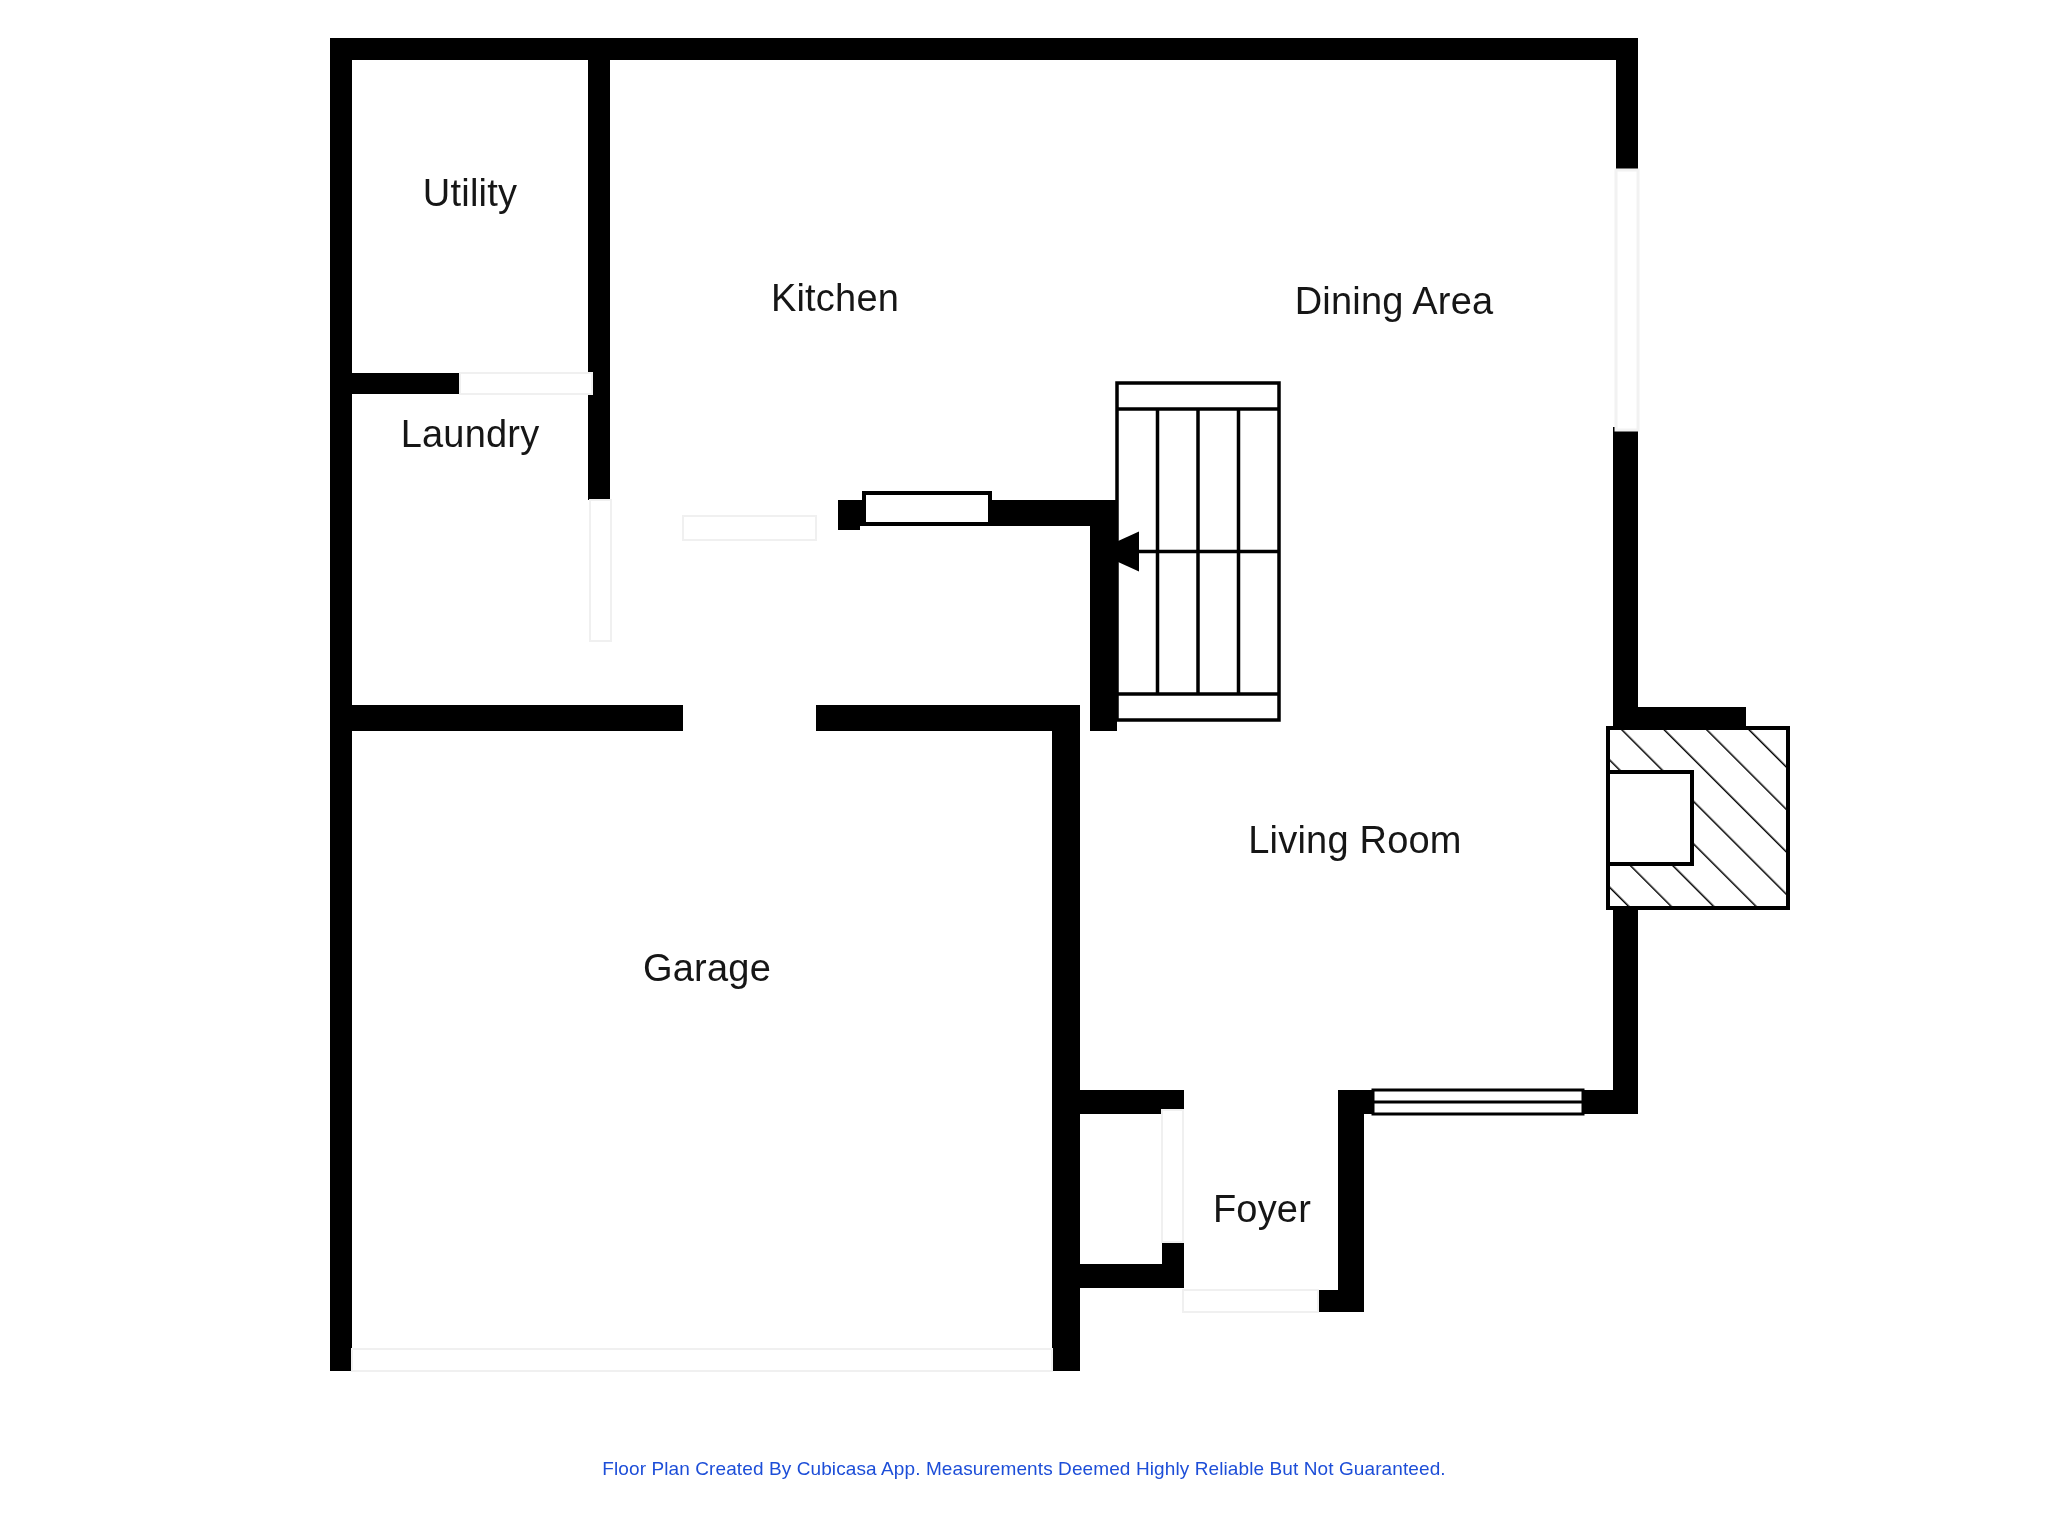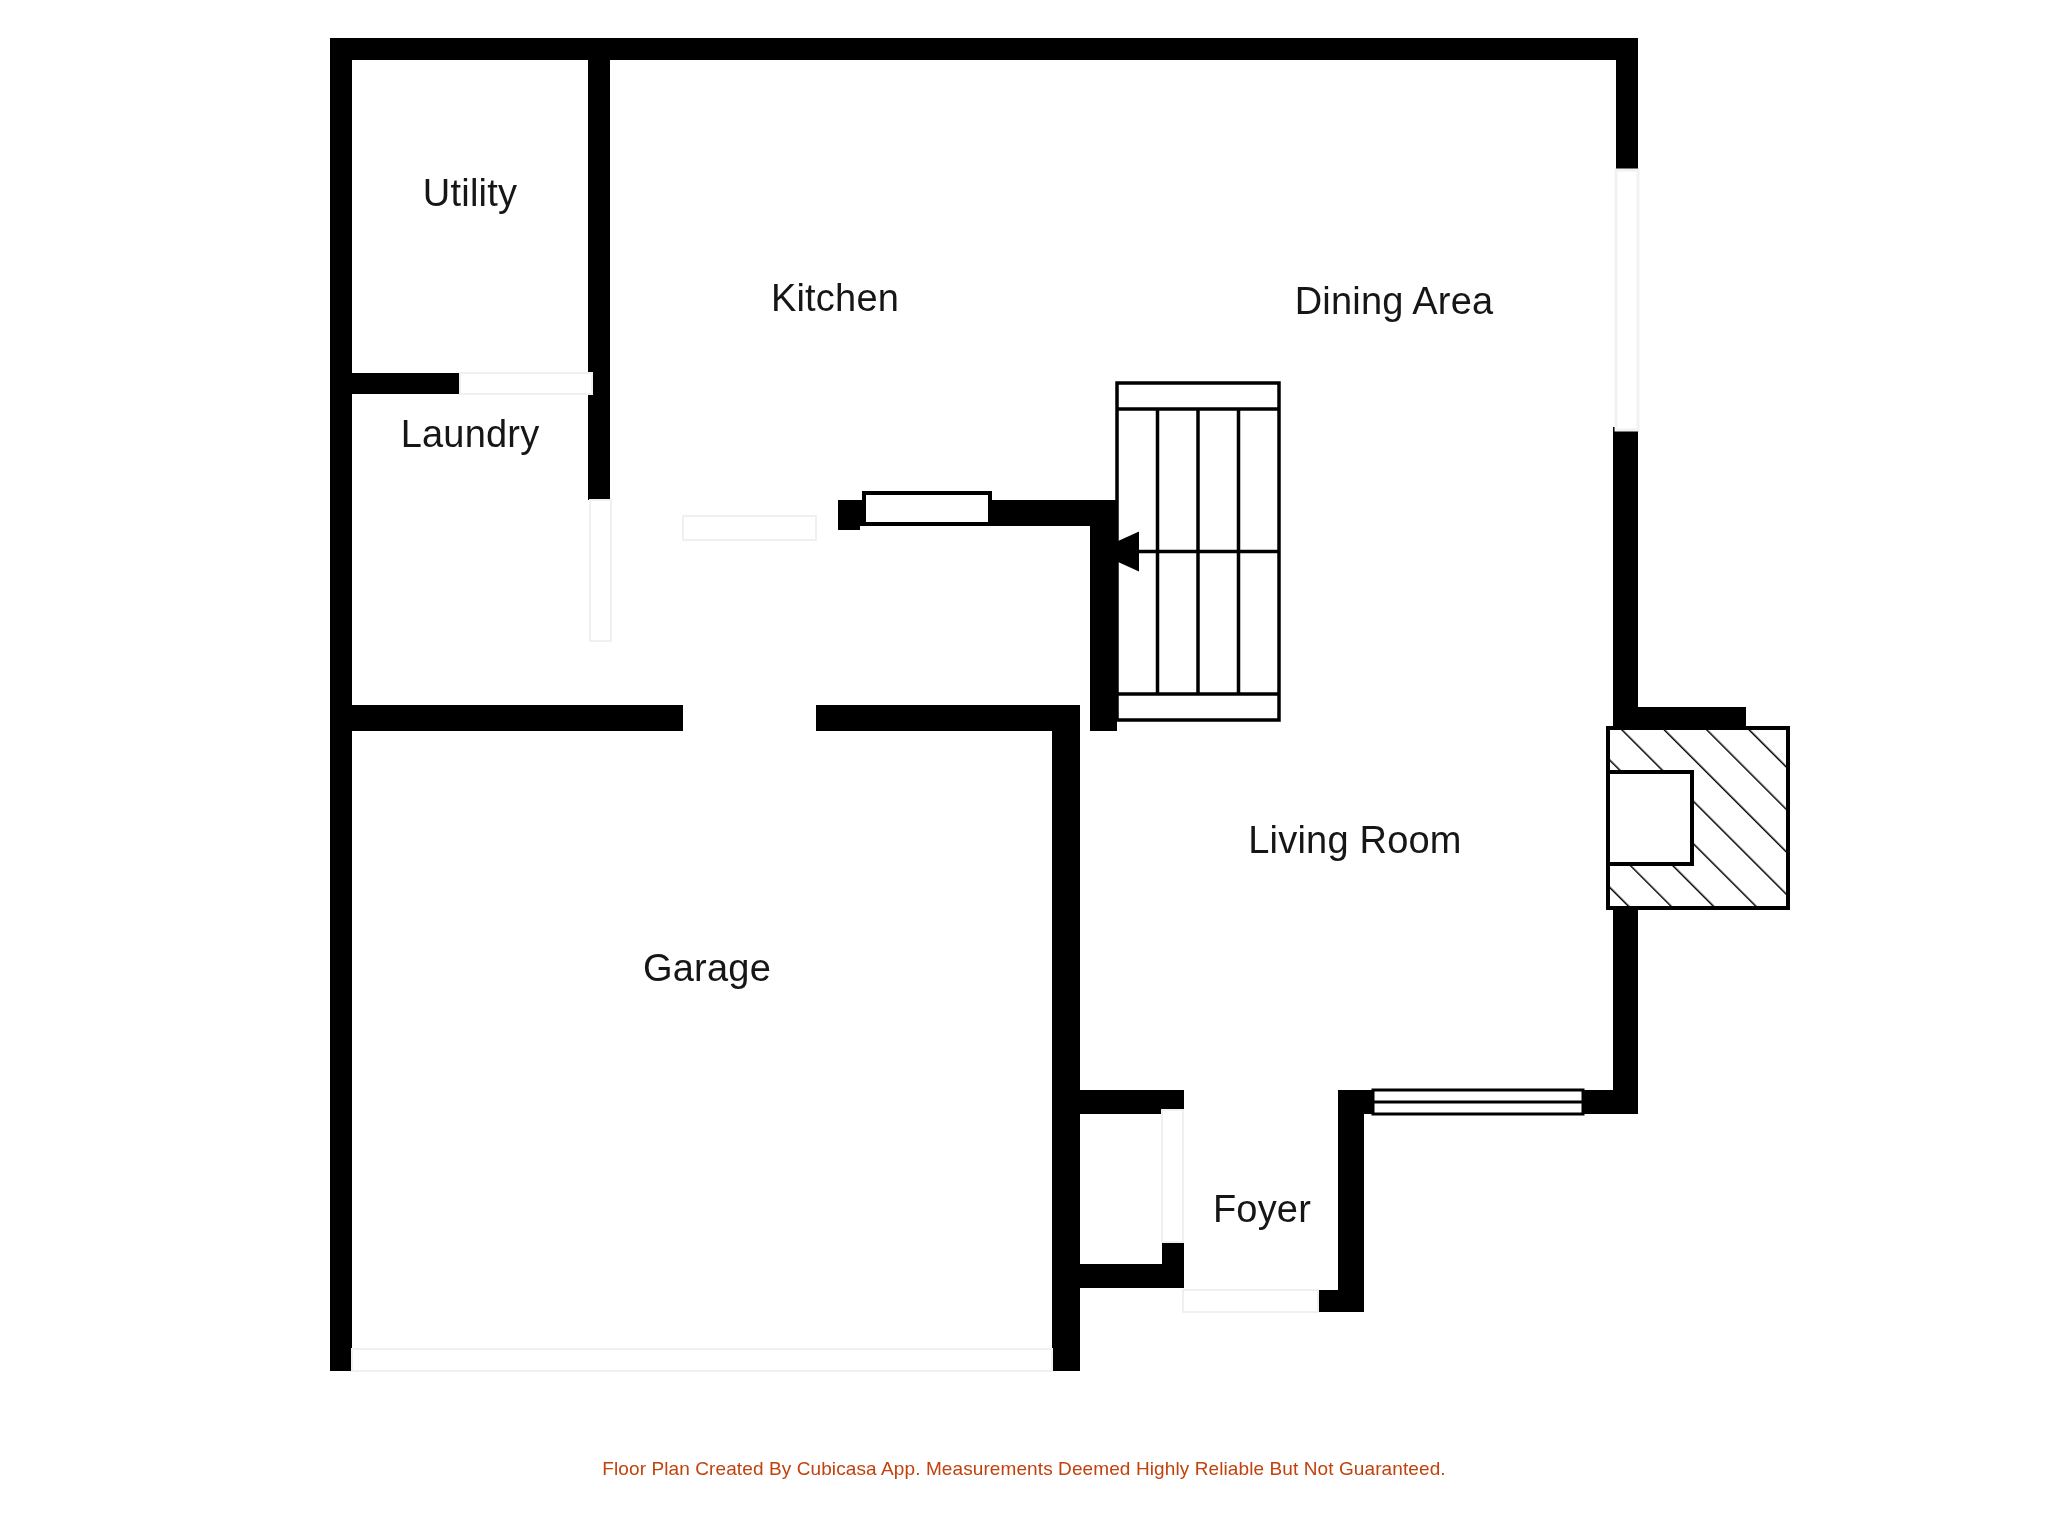--- a/index.html
+++ b/index.html
@@ -46,21 +46,21 @@
     letter-spacing: 0.2px;
   }
   .caption {
     position: absolute;
     left: 0;
     top: 1458px;
     width: 2048px;
     text-align: center;
     font-family: "Liberation Sans", sans-serif;
     font-size: 19px;
-    color: #c2410c;
+    color: #1d4ed8;
     letter-spacing: 0.1px;
   }
 </style>
 </head>
 <body>
 
 <div id="floorplan-root">
 
   <svg id="plan" viewBox="0 0 2048 1536" xmlns="http://www.w3.org/2000/svg">
 

